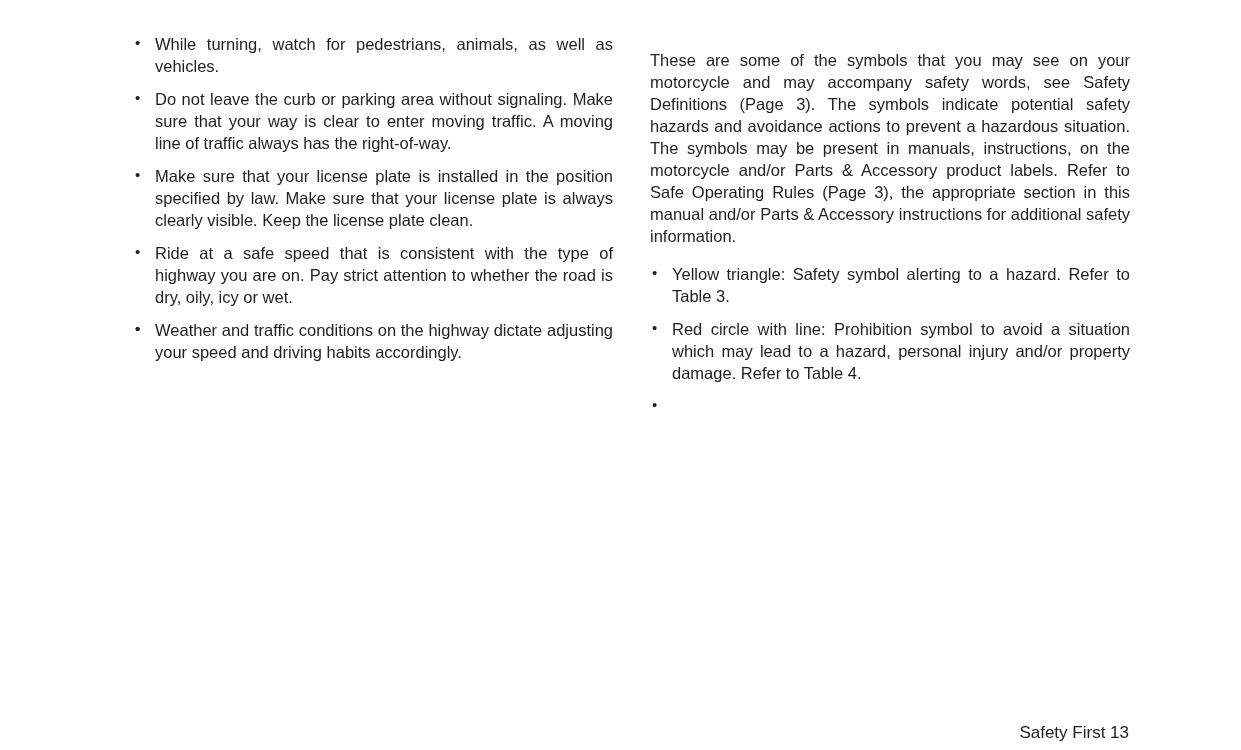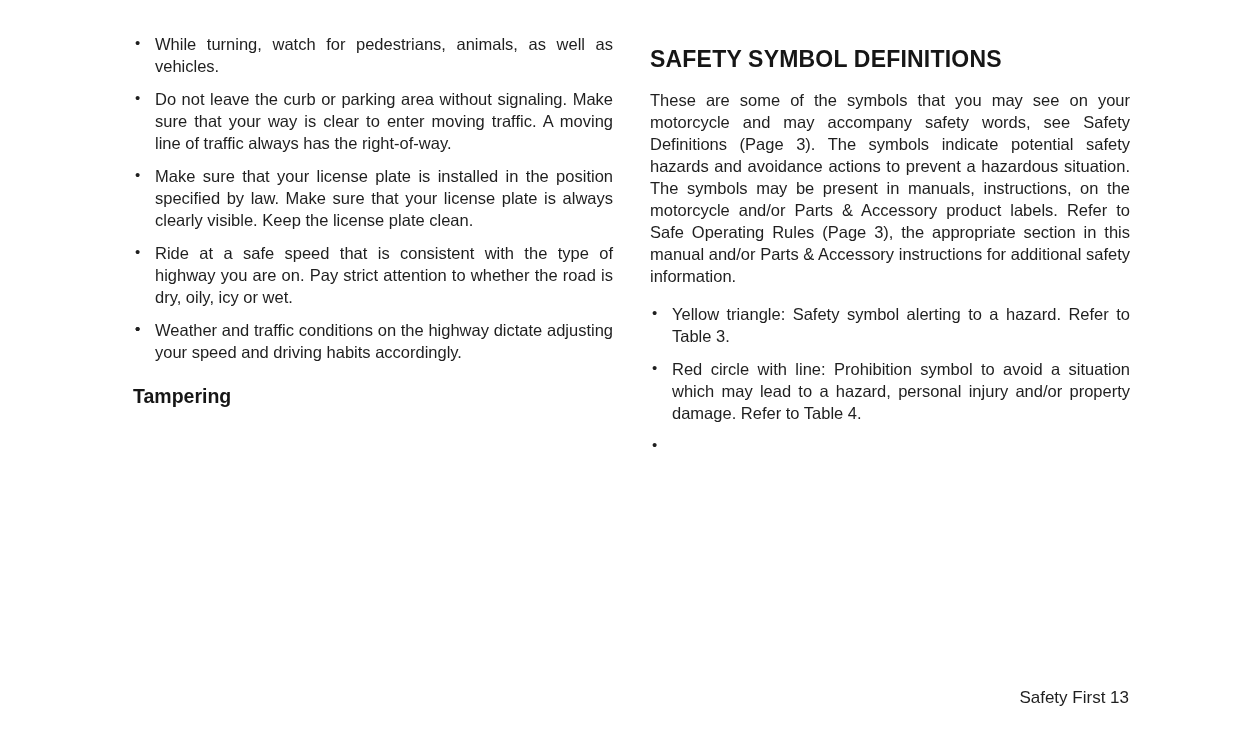--- a/index.html
+++ b/index.html
@@ -73,21 +73,21 @@
     margin-top: 0;
   }
   .right-col .section-heading {
     margin-top: 13px;
   }
   .right-col ul.bullets {
     margin-top: 16px;
   }
   .footer {
     position: absolute;
-    top: 687px;
+    top: 722px;
     right: 112px;
     font-size: 17px;
     line-height: 22px;
     color: #1f1f1f;
   }
 </style>
 </head>
 <body>
 
 <div class="page">
@@ -113,26 +113,24 @@
         </li>
         <li>
           <span class="bullet-marker">•</span>
         </li>
         <li>
           <span class="bullet-marker">•</span>
           <span>Weather and traffic conditions on the highway dictate adjusting your speed and driving habits accordingly.</span>
         </li>
       </ul>
 
-      <h2 class="sub-heading">Tampering</h2>
     </div>
 
     <div class="col right-col">
 
-      <h1 class="section-heading">SAFETY SYMBOL DEFINITIONS</h1>
       <p class="body-para">These are some of the symbols that you may see on your motorcycle and may accompany safety words, see Safety Definitions (Page 3). The symbols indicate potential safety hazards and avoidance actions to prevent a hazardous situation. The symbols may be present in manuals, instructions, on the motorcycle and/or Parts &amp; Accessory product labels. Refer to Safe Operating Rules (Page 3), the appropriate section in this manual and/or Parts &amp; Accessory instructions for additional safety information.</p>
 
       <ul class="bullets">
         <li>
           <span class="bullet-marker">•</span>
           <span>Yellow triangle: Safety symbol alerting to a hazard. Refer to Table 3.</span>
         </li>
         <li>
           <span class="bullet-marker">•</span>
           <span>Red circle with line: Prohibition symbol to avoid a situation which may lead to a hazard, personal injury and/or property damage. Refer to Table 4.</span>

